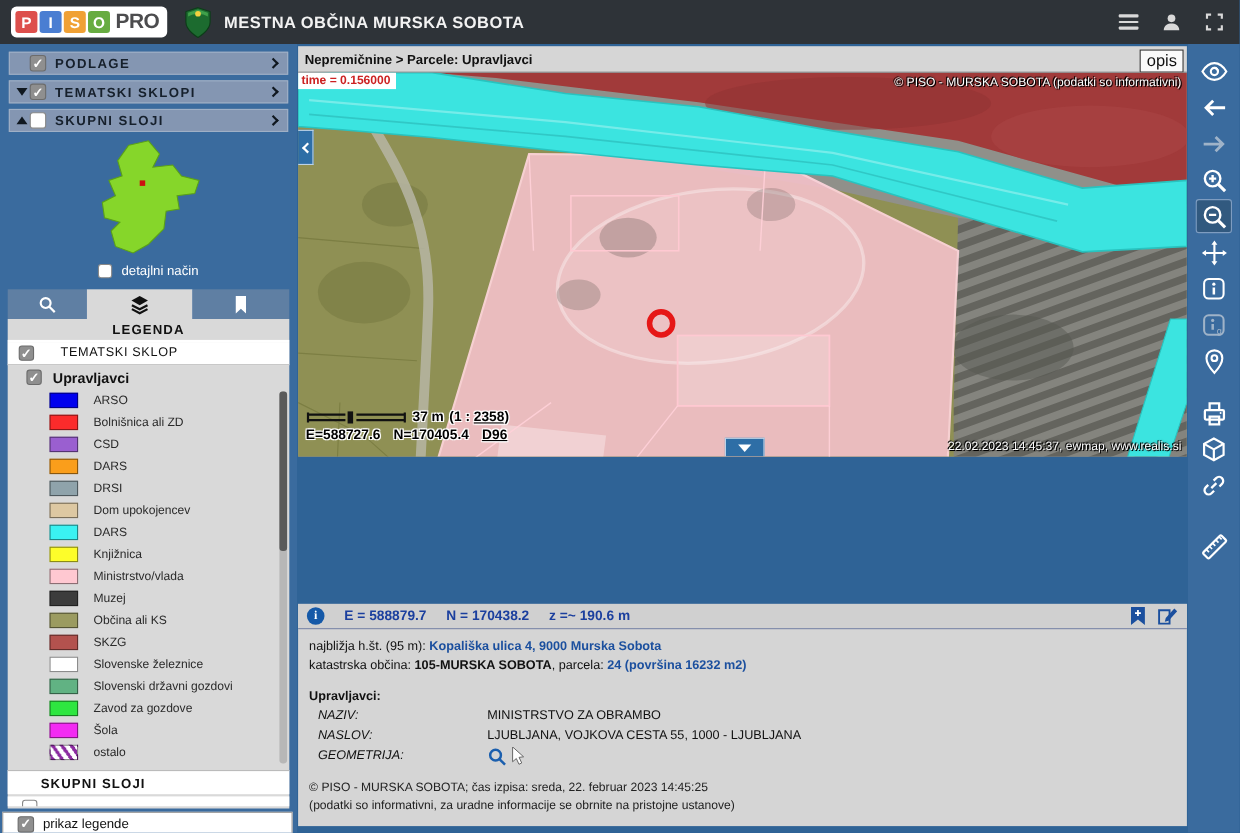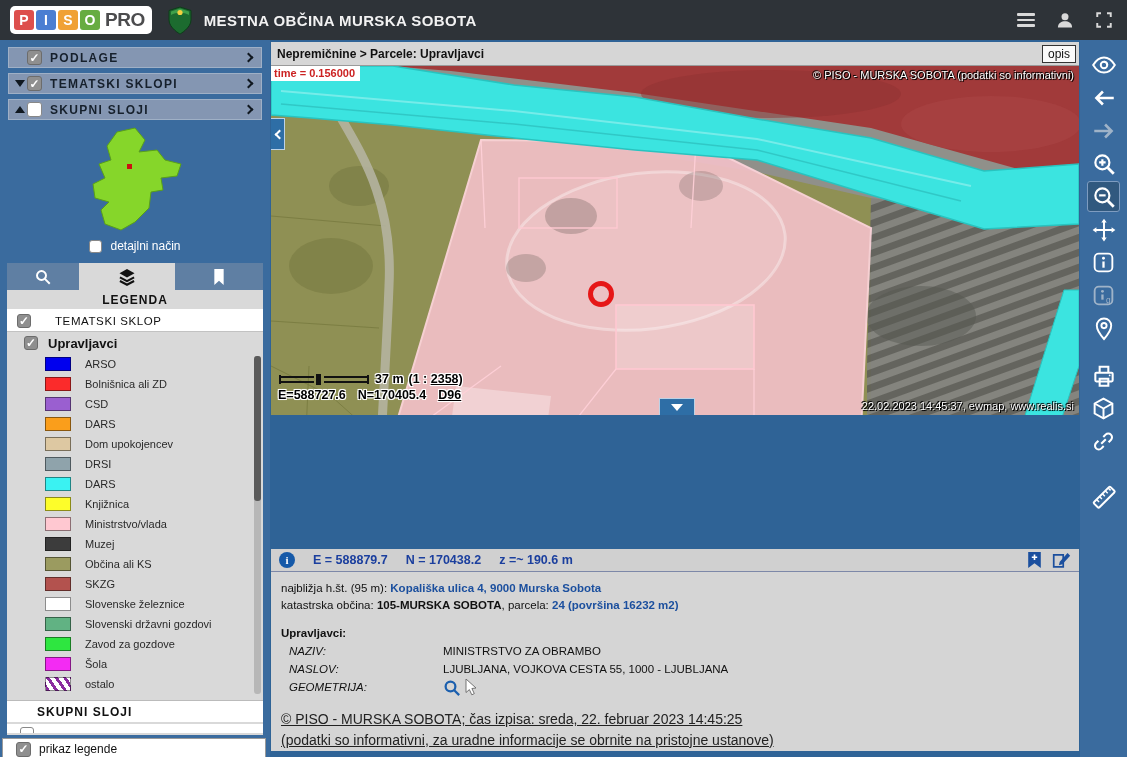--- a/index.html
+++ b/index.html
@@ -53,21 +53,21 @@
   .scroll-thumb { position:absolute; left:0; top:0; width:7px; height:145px; background:#5a5a5a; border-radius:3px; }
   .legend-footer-group { height:22px; background:#fff; display:flex; align-items:center; padding-left:30px; font-size:12px; font-weight:bold; color:#111; letter-spacing:1px; margin-top:6px; border-top:1px solid #bbb; }
   .legend-cutrow { height:9px; background:#fff; margin-top:2px; overflow:hidden; padding-left:13px; }
   .legend-cutrow .cb { margin-top:3px; }
   .show-legend-row { width:264px; margin:3px 0 0 2px; height:22px; background:#fff; border:1px solid #9a9a9a; display:flex; align-items:center; padding-left:13px; gap:8px; font-size:12px; color:#111; }
 
   
   .map-block { position:absolute; left:271px; top:42px; width:808px; height:503px; }
   .breadcrumb-bar { position:relative; height:24px; background:#d6d6d6; border-bottom:1px solid #9a9a9a; display:flex; align-items:center; }
   .breadcrumb-bar .crumb { font-size:12px; font-weight:bold; color:#111; margin-left:6px; }
-  .opis-btn { position:absolute; right:3px; top:3px; background:#fafafa; border:1px solid #333; font-size:12px; color:#111; padding:1px 5px; cursor:pointer; }
+  .opis-btn { position:absolute; right:3px; top:3px; background:#fafafa; border:1px solid #333; font-size:15px; color:#111; padding:1px 5px; cursor:pointer; }
   .map-content { position:relative; width:808px; height:349px; overflow:hidden; background:#90908a; }
   .map-content svg.basemap { position:absolute; left:0; top:0; }
 
   .time-label { position:absolute; left:0; top:0; background:#fff; color:#c22; font-size:11px; font-weight:bold; padding:1px 5px 2px 3px; }
   .map-copyright { position:absolute; right:5px; top:3px; color:#fff; font-size:11px; text-shadow:0 0 2px #000, 1px 1px 0 #000, -1px -1px 0 #000; }
   .map-stamp { position:absolute; right:5px; bottom:3px; color:#fff; font-size:11px; text-shadow:0 0 2px #000, 1px 1px 0 #000, -1px -1px 0 #000; }
   .scale-block { position:absolute; left:7px; bottom:13px; color:#000; font-size:12.5px; font-weight:bold; text-shadow:0 0 2px #fff, 1px 1px 0 #fff, -1px -1px 0 #fff, 1px -1px 0 #fff, -1px 1px 0 #fff; }
   .scale-row { display:flex; align-items:center; gap:5px; }
   .coords-row { margin-top:2px; display:flex; gap:12px; }
   .underline { text-decoration:underline;text-align:right; }
@@ -81,21 +81,21 @@
   .info-header { height:23px; background:#d0d0d0; border-bottom:1px solid #7d88a8; display:flex; align-items:center; padding:0 8px; gap:18px; }
   .i-circle { width:16px; height:16px; border-radius:50%; background:#1559a8; color:#fff; font-size:11px; font-weight:bold; display:flex; align-items:center; justify-content:center; font-family:"Liberation Serif", serif; }
   .info-coord { color:#1b3f9e; font-weight:bold; font-size:12.5px; }
   .info-header-icons { margin-left:auto; display:flex; gap:10px; align-items:center; }
   .info-body { padding:8px 10px 0 10px; font-size:11.5px; color:#111; line-height:1.5; }
   .blue-link { color:#1b4f9e; font-weight:bold; cursor:pointer; }
   .field-grid { display:grid; grid-template-columns:162px auto; margin-top:10px; row-gap:1px; }
   .field-label { font-style:italic; padding-left:8px; }
   .field-label.title { font-style:normal; font-weight:bold; padding-left:0; }
   .geom-cell { display:flex; align-items:flex-start; gap:4px; }
-  .info-footer { margin-top:12px; font-size:14px; color:#222; line-height:1.45;text-decoration:underline; }
+  .info-footer { margin-top:12px; font-size:11px; color:#222; line-height:1.45; }
 
   
   .toolbar { position:absolute; left:1080px; top:40px; width:47px; height:717px; background:#3a6b9e; display:flex; flex-direction:column; align-items:center; padding-top:8px; }
   .tool { width:36px; height:33px; display:flex; align-items:center; justify-content:center; cursor:pointer; }
   .tool.selected { background:#31597f; border:1px solid #7e9cc0; border-radius:3px; height:31px; width:33px; margin:1px 0; }
   .gap14 { height:14px; } .gap22 { height:22px; }
 </style>
 </head>
 <body>
 
@@ -209,26 +209,26 @@
           </div>
         <div class="legend-item">
             <div class="swatch" style="background-color: rgb(154, 95, 208);"></div>
             <div class="ilabel">CSD</div>
           </div>
         <div class="legend-item">
             <div class="swatch" style="background-color: rgb(250, 158, 27);"></div>
             <div class="ilabel">DARS</div>
           </div>
         <div class="legend-item">
+            <div class="swatch" style="background-color: rgb(143, 163, 171);"></div>
+            <div class="ilabel">DRSI</div>
+          </div>
+        <div class="legend-item">
             <div class="swatch" style="background-color: rgb(221, 200, 162);"></div>
             <div class="ilabel">Dom upokojencev</div>
-          </div>
-        <div class="legend-item">
-            <div class="swatch" style="background-color: rgb(143, 163, 171);"></div>
-            <div class="ilabel">DRSI</div>
           </div>
         <div class="legend-item">
             <div class="swatch" style="background-color: rgb(58, 242, 242);"></div>
             <div class="ilabel">DARS</div>
           </div>
         <div class="legend-item">
             <div class="swatch" style="background-color: rgb(253, 253, 42);"></div>
             <div class="ilabel">Knjižnica</div>
           </div>
         <div class="legend-item">

